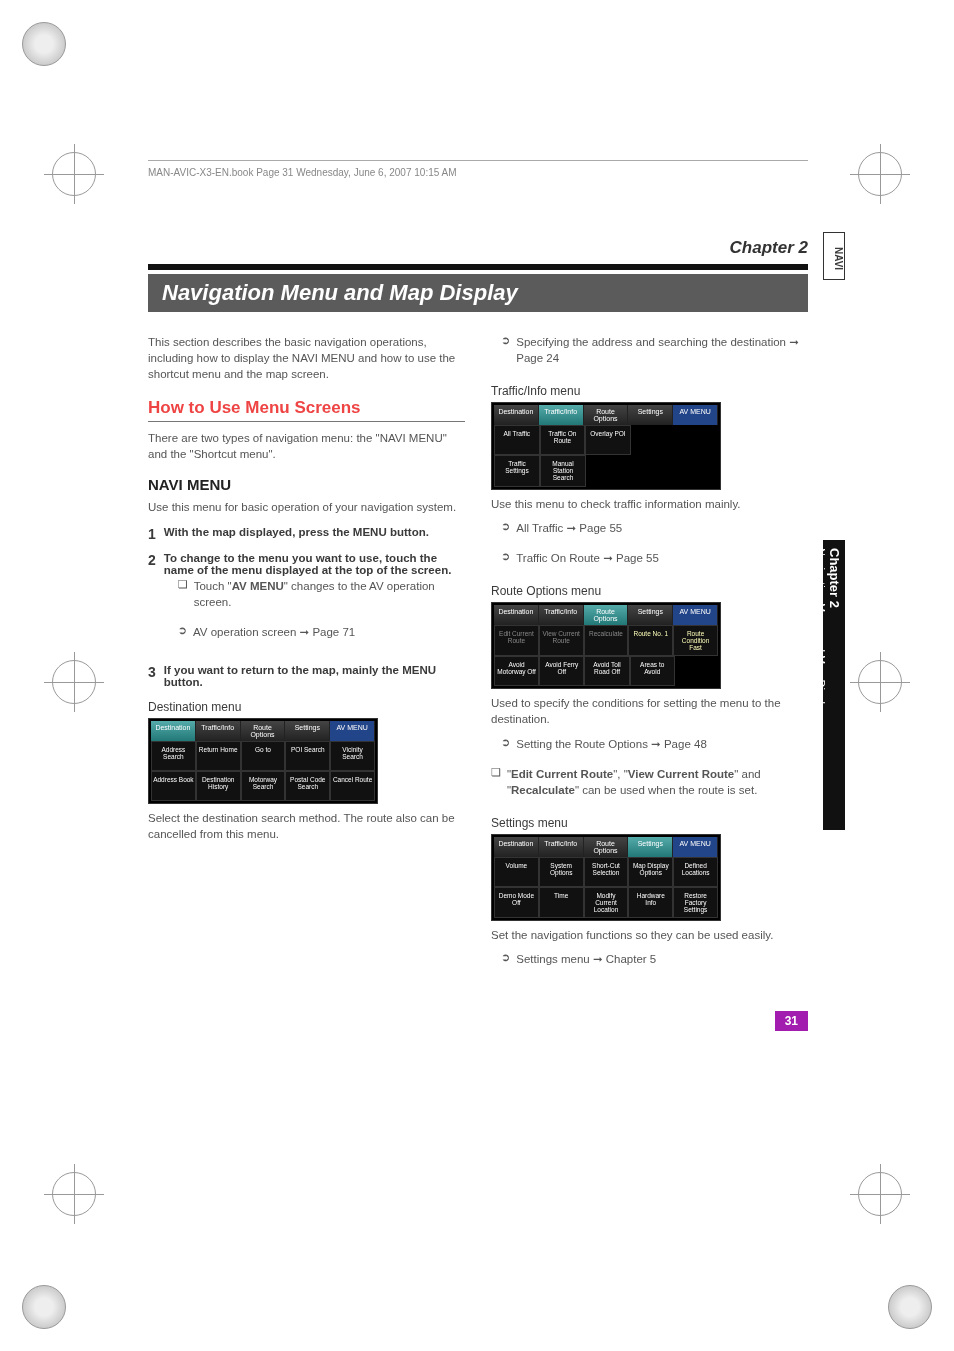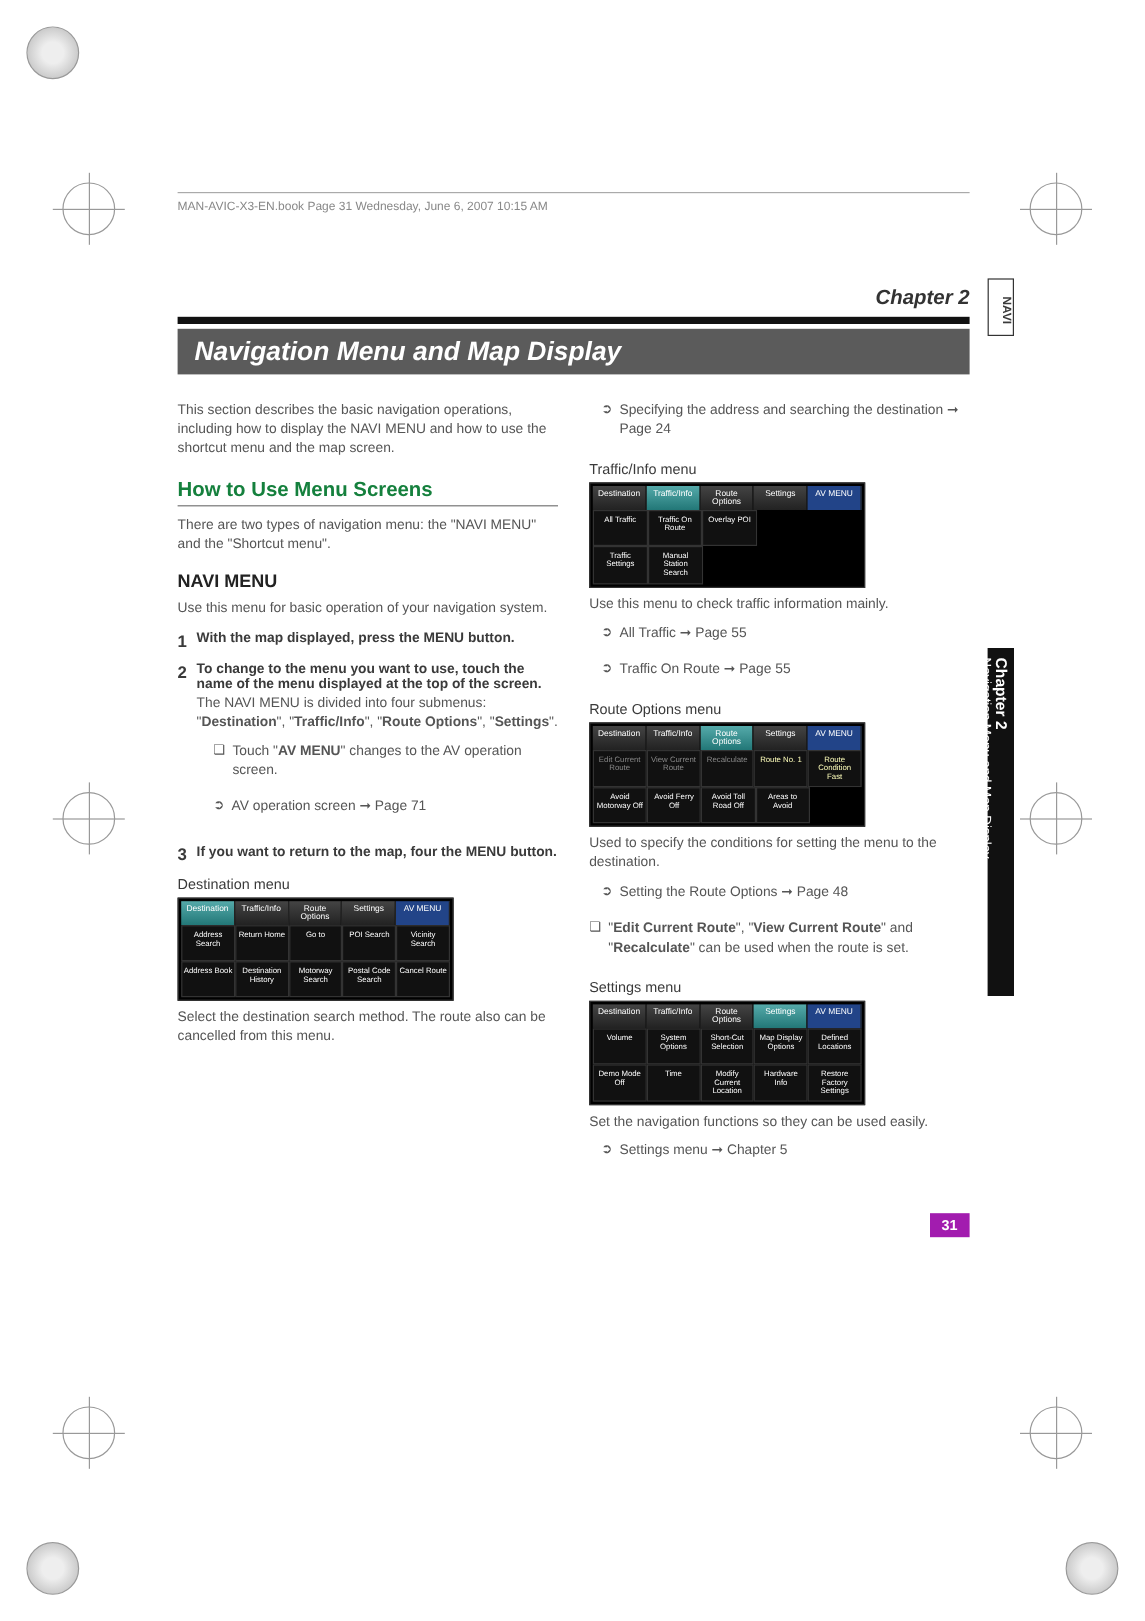--- a/index.html
+++ b/index.html
@@ -112,21 +112,21 @@
     text-align: left;
     padding: 8px 3px;
   }
   .side-tab-mid .chap { font-weight: bold; font-size: 13px; margin-bottom: 10px; display:block; }
   .cols {
     display: flex;
     gap: 26px;
   }
   .col { width: 50%; }
   p { font-size: 11.5px; line-height: 1.4; color: #555; margin-bottom: 8px; }
-  h2 { font-size: 17px; font-weight: bold; color: #15803d; margin: 16px 0 8px; border-bottom:1px solid #777; padding-bottom:3px;}
+  h2 { font-size: 17px; font-weight: bold; color: #ef4444; margin: 16px 0 8px; border-bottom:1px solid #777; padding-bottom:3px;}
   h3 { font-size: 15px; font-weight: bold; color: #222; margin: 14px 0 6px; }
   .sq-bullet { display:flex; gap:6px; margin-bottom:6px; }
   .sq-bullet::before { content:'❏'; font-size:11px; color:#555; }
   .arc-bullet { display:flex; gap:6px; margin-bottom:6px; padding-left:10px;}
   .arc-bullet::before { content:'➲'; font-size:11px; color:#555; }
   .step { display:flex; gap:8px; margin:10px 0 4px; }
   .step-num { font-weight:bold; font-size:14px; }
   .step-body { flex:1; }
   .step-title { font-weight:bold; font-size:11.5px; margin-bottom:2px;}
   .sub { padding-left: 14px; }
@@ -219,39 +219,36 @@
           <div class="step-title">
             <span>With the map displayed, press the </span><b class="k">MENU</b><span> button.</span>
           </div>
         </div>
       </div>
 
       <div class="step">
         <div class="step-num">2</div>
         <div class="step-body">
           <div class="step-title">To change to the menu you want to use, touch the name of the menu displayed at the top of the screen.</div>
-          <p>
-            <span>The NAVI MENU is divided into four submenus: "</span><b class="k">Destination</b><span>", "</span><b class="k">Traffic/Info</b><span>", "</span><b class="k">Route Options</b><span>", "</span><b class="k">Settings</b><span>".</span>
-          </p>
           <div class="sq-bullet sub">
               <p>
             <span>Touch "</span><b class="k">AV MENU</b><span>" changes to the AV operation screen.</span>
           </p>
             </div>
           <div class="arc-bullet sub">
               <p>AV operation screen ➞ Page 71</p>
             </div>
         </div>
       </div>
 
       <div class="step">
         <div class="step-num">3</div>
         <div class="step-body">
           <div class="step-title">
-            <span>If you want to return to the map, four the </span><b class="k">MENU</b><span> button.</span>
+            <span>If you want to return to the map, mainly the </span><b class="k">MENU</b><span> button.</span>
           </div>
         </div>
       </div>
 
       <div class="menu-caption">Destination menu</div>
       <div class="screenshot">
         <div class="tabs-row">
           <div class="tab active">Destination</div>
           <div class="tab">Traffic/Info</div>
           <div class="tab">Route Options</div>

